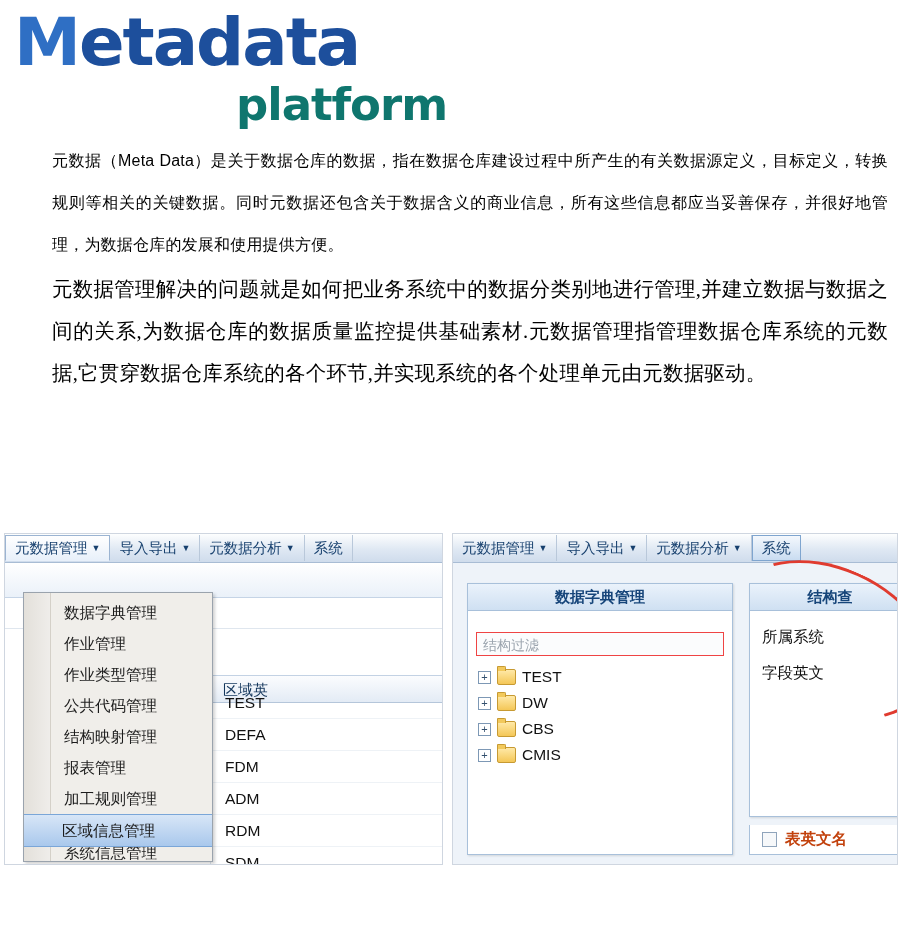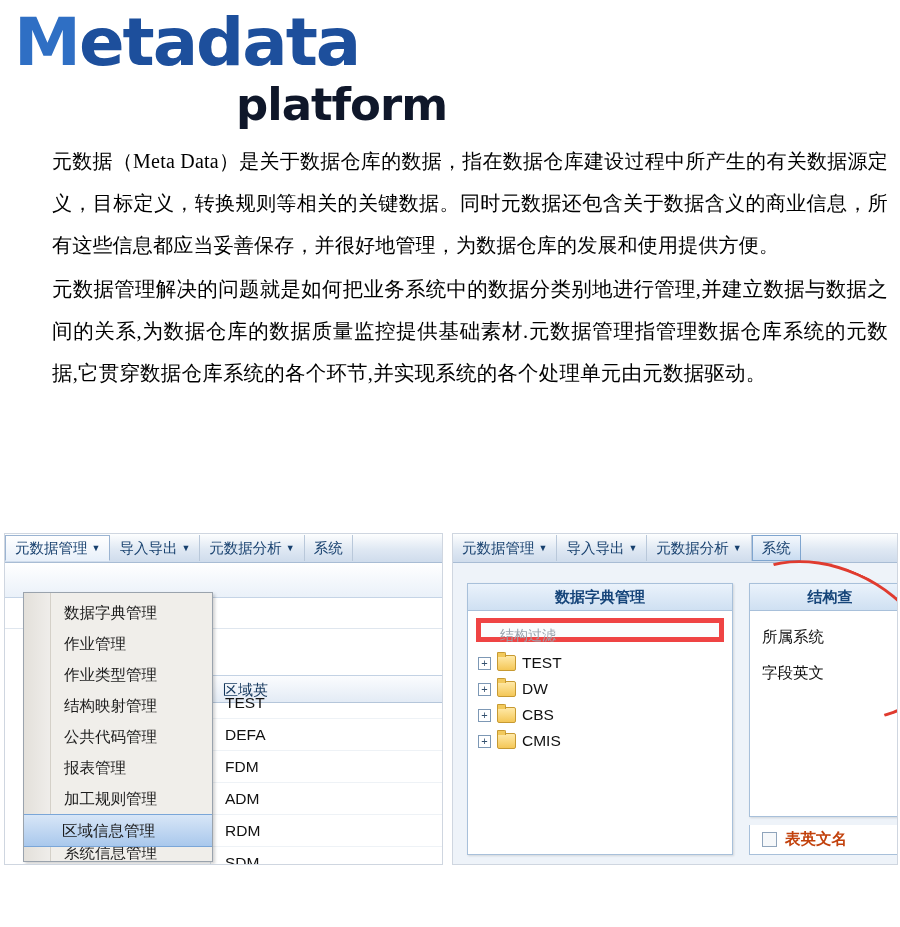--- a/index.html
+++ b/index.html
@@ -40,37 +40,37 @@
   }
   .logo-sub {
     position: absolute;
     left: 236px;
     top: 82px;
     font-family: "DejaVu Sans", sans-serif;
     font-weight: bold;
     font-size: 45px;
     letter-spacing: -1px;
     line-height: 1;
-    color: #0f172a;
+    color: #0f766e;
   }
 
   
   .doc-text {
     padding: 0 12px 0 10px;
   }
   .para {
     font-size: 21px;
     line-height: 42px;
     text-align: justify;
     margin: 0 0 2px 0;
     letter-spacing: 0.2px;
   }
   .para.p1 {
-    font-family: Liberation Serif, serif;
-    font-size: 20px;
+    font-family: Liberation Sans, sans-serif;
+    font-size: 16px;
   }
   .para.p2 {
     font-family: Liberation Serif, serif;
     font-size: 20.5px;
   }
   .indent { padding-left: 42px; }
 
   
   .shots {
     position: absolute;
@@ -254,28 +254,28 @@
     background: linear-gradient(#eaf2fb,#cfe0f2);
     border-bottom: 1px solid #a8c0da;
   }
   .dict-panel {
     left: 14px;
     top: 20px;
     width: 264px;
     height: 270px;
   }
   .filter-input {
-    margin: 7px 8px 4px 8px;
+    margin: 21px 8px 4px 8px;
     height: 24px;
     line-height: 24px;
-    border: 5px solid #ef4444;
+    border: 1px solid #ef4444;
     background: #fbfcfd;
     color: #9aa3ad;
     font-size: 14px;
-    padding-left: 19px;
+    padding-left: 6px;
     box-sizing: border-box;
     width: calc(100% - 16px);
   }
   .tree {
     padding: 4px 0 0 10px;
   }
   .tree-node {
     height: 26px;
     line-height: 26px;
     font-size: 15.5px;
@@ -411,22 +411,22 @@
         <div class="grid-row">FDM</div>
         <div class="grid-row">ADM</div>
         <div class="grid-row">RDM</div>
         <div class="grid-row">SDM</div>
       </div>
 
       <div class="dropdown">
         <div class="dd-item">数据字典管理</div>
         <div class="dd-item">作业管理</div>
         <div class="dd-item">作业类型管理</div>
+        <div class="dd-item">公共代码管理</div>
         <div class="dd-item">结构映射管理</div>
-        <div class="dd-item">公共代码管理</div>
         <div class="dd-item">报表管理</div>
         <div class="dd-item">加工规则管理</div>
         <div class="dd-item selected">区域信息管理</div>
         <div class="dd-item clipped">系统信息管理</div>
       </div>
     </div>
   </div>
 
   <div class="shot shot-right">
 

